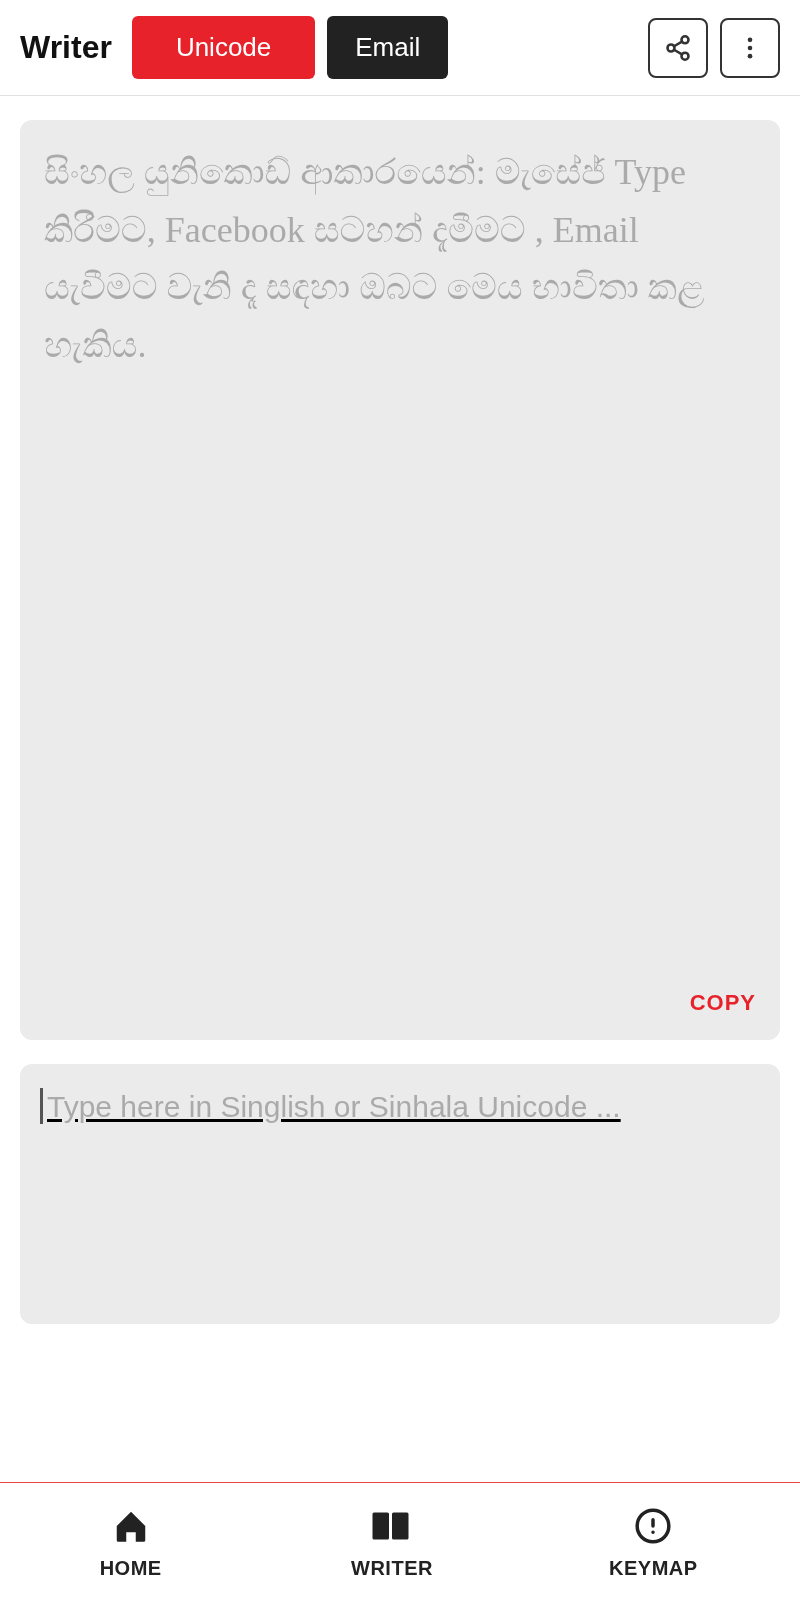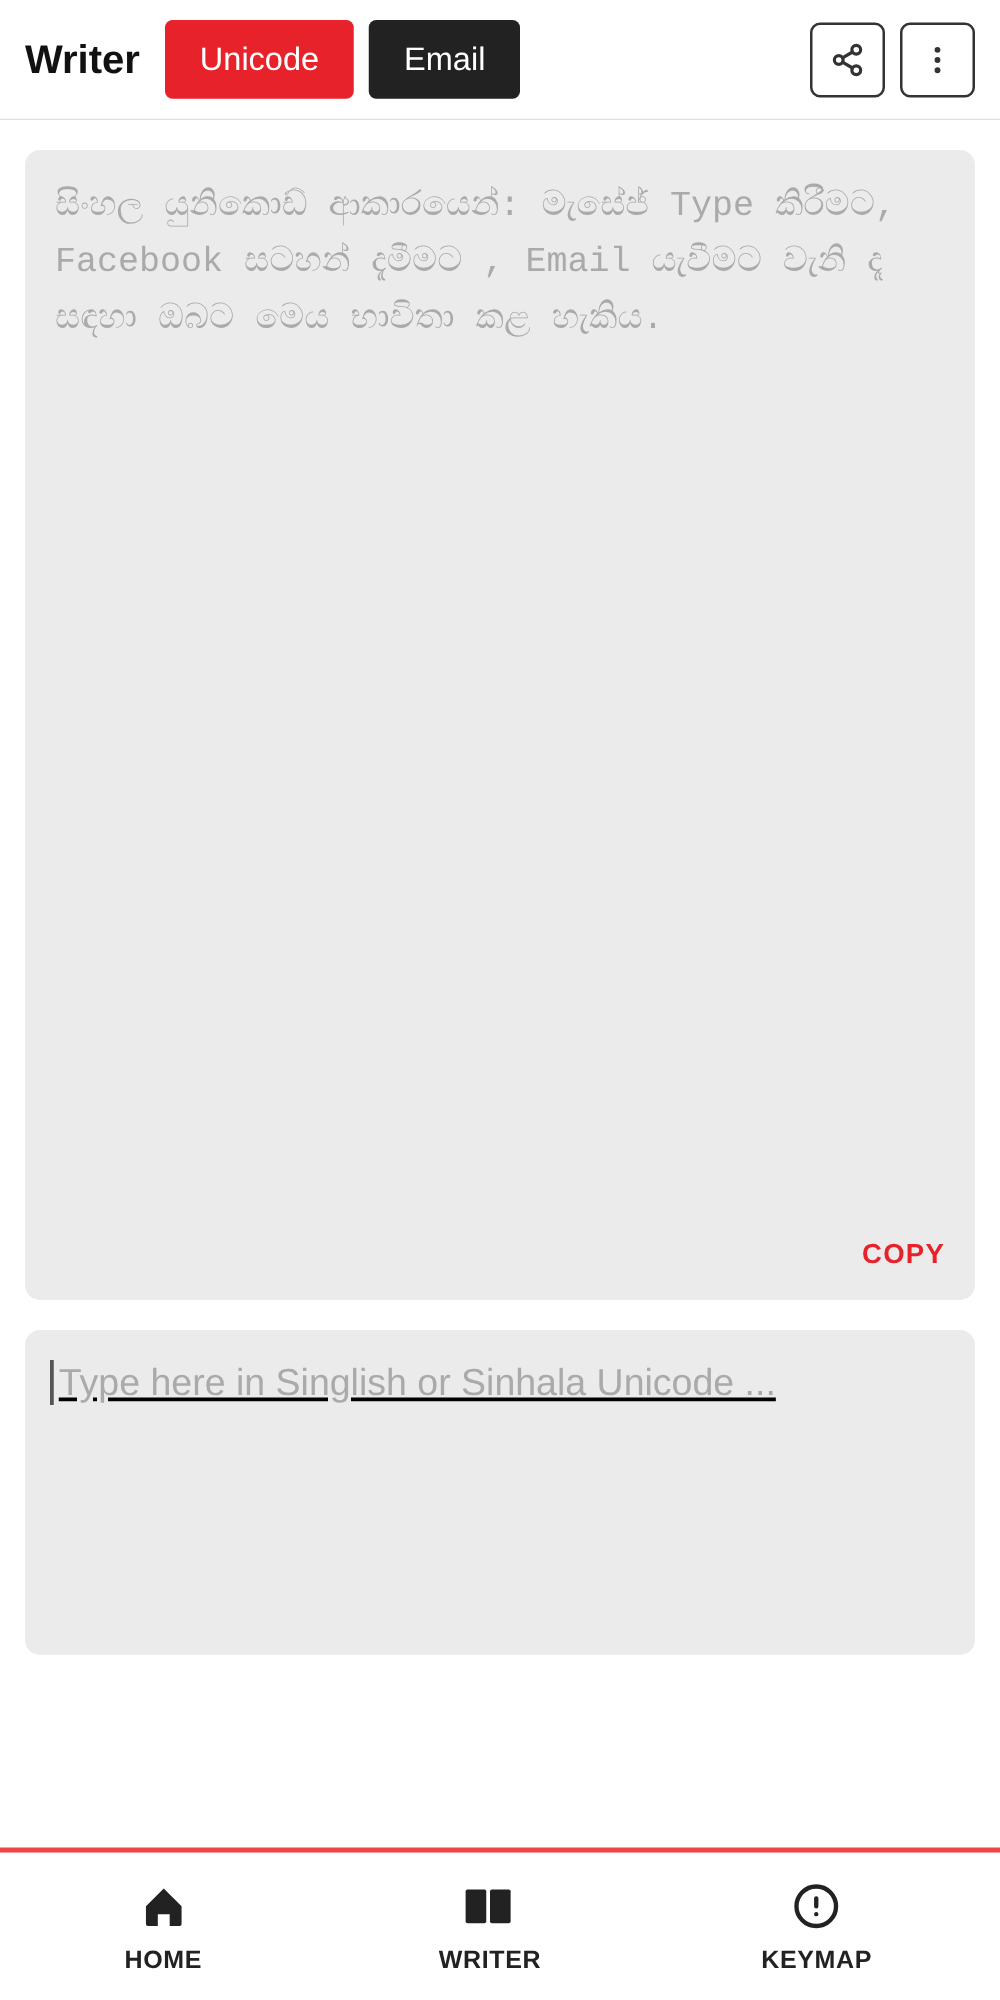--- a/index.html
+++ b/index.html
@@ -33,21 +33,21 @@
       font-weight: 700;
       color: #111111;
       margin-right: 8px;
     }
 
     .btn-unicode {
       background: #e8222a;
       color: #ffffff;
       border: none;
       border-radius: 6px;
-      padding: 16px 28px;
+      padding: 16px 44px;
       font-size: 26px;
       font-weight: 500;
       cursor: pointer;
       text-align: right;
     }
 
     .btn-font {
       background: #222222;
       color: #ffffff;
       border: none;
@@ -90,24 +90,24 @@
       background: #ebebeb;
       border-radius: 12px;
       padding: 24px;
       min-height: 920px;
       position: relative;
       display: flex;
       flex-direction: column;
     }
 
     .output-text {
-      font-size: 28px;
+      font-size: 36px;
       color: #aaaaaa;
       line-height: 1.6;
-      font-family: Liberation Mono, monospace;
+      font-family: Liberation Serif, serif;
       flex: 1;
     }
 
     .copy-btn {
       align-self: flex-end;
       color: #e8222a;
       font-size: 22px;
       font-weight: 700;
       background: none;
       border: none;
@@ -139,21 +139,21 @@
 
     .input-placeholder {
       font-size: 30px;
       color: #aaaaaa;
       line-height: 1.5;
     }
 
     
     .bottom-nav {
       display: flex;
-      border-top: 4px solid #ef4444;
+      border-top: 1px solid #ef4444;
       background: #ffffff;
       padding: 16px 16px 12px 0;
     }
 
     .nav-item {
       flex: 1;
       display: flex;
       flex-direction: column;
       align-items: center;
       gap: 6px;

